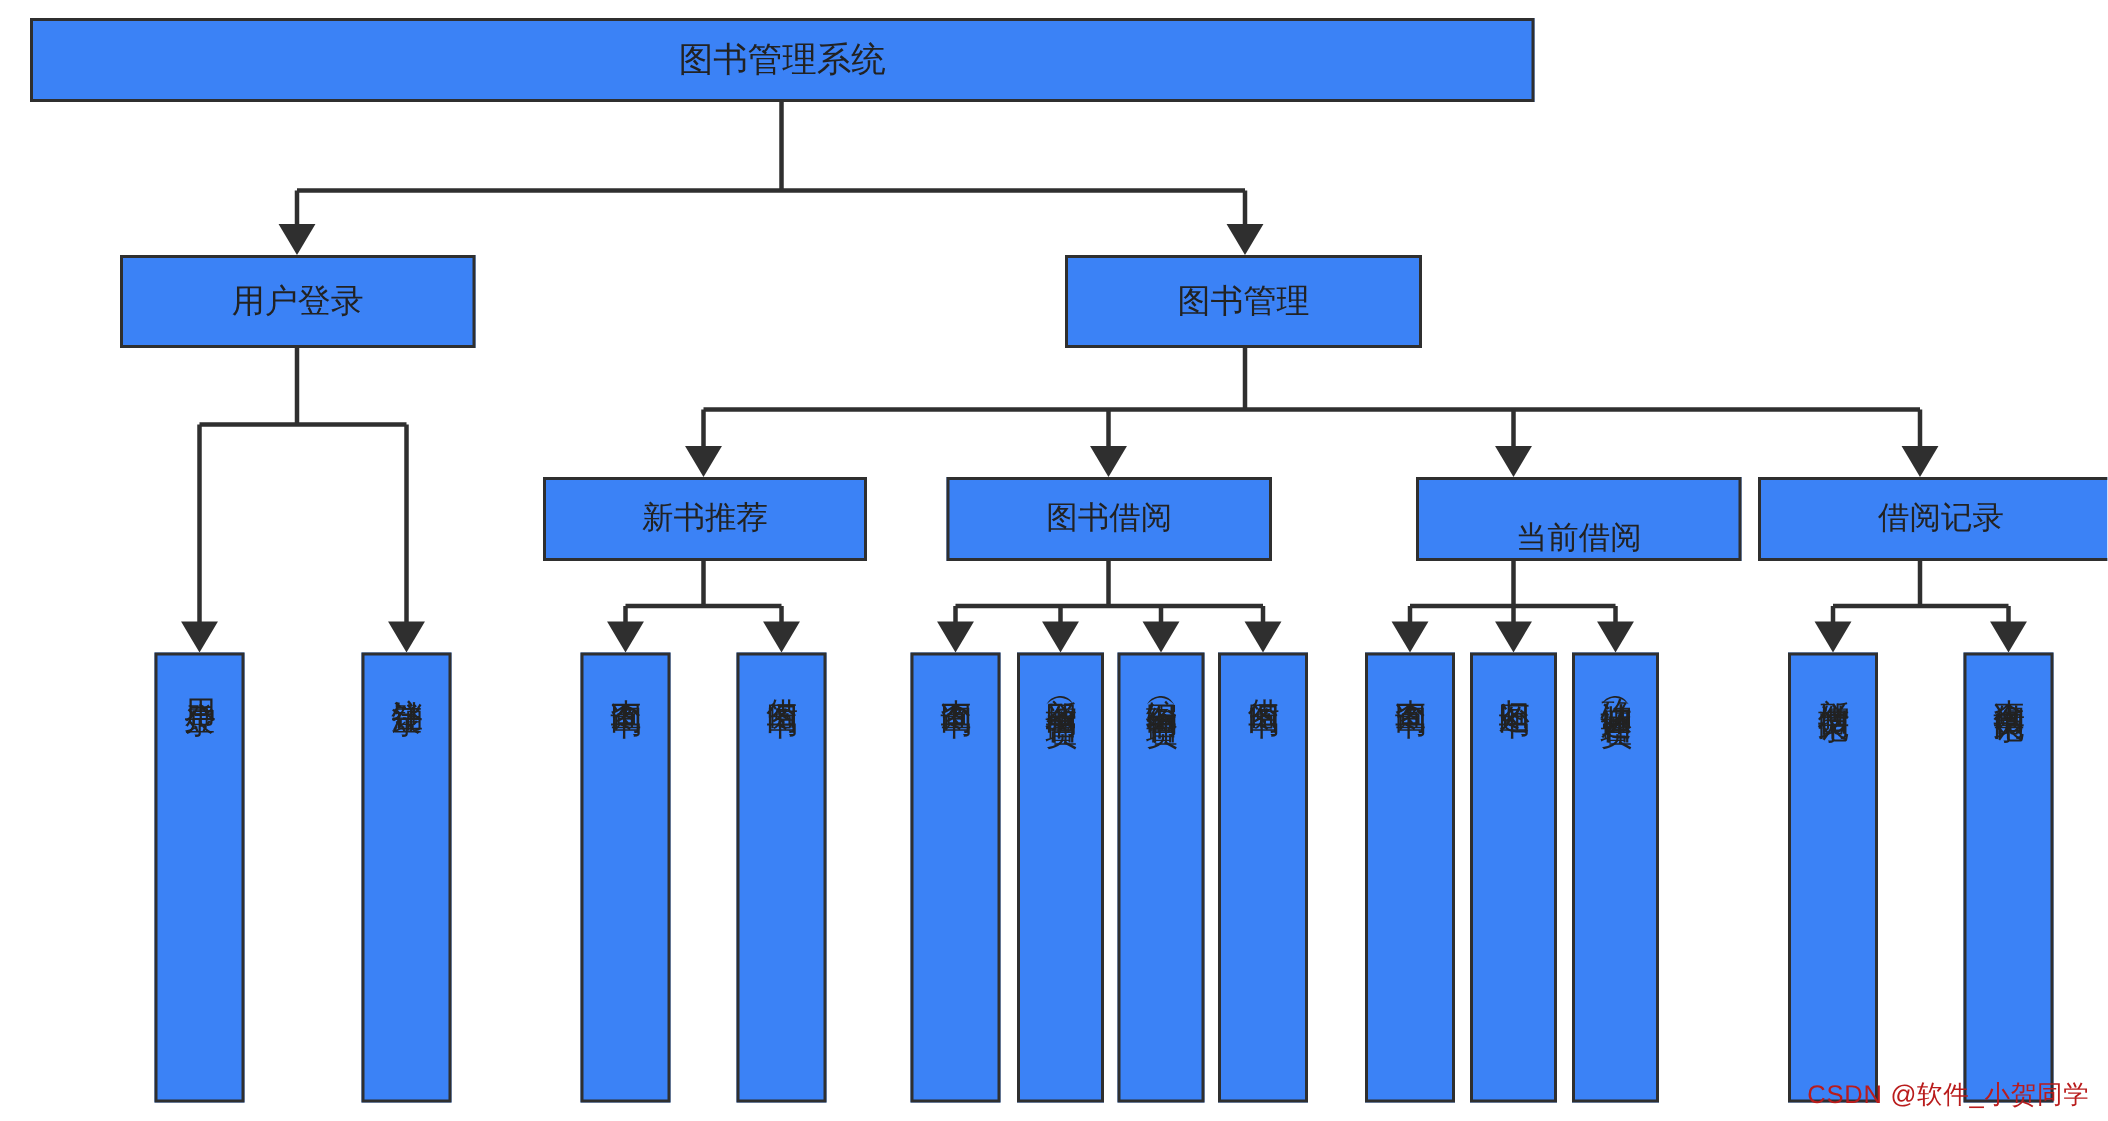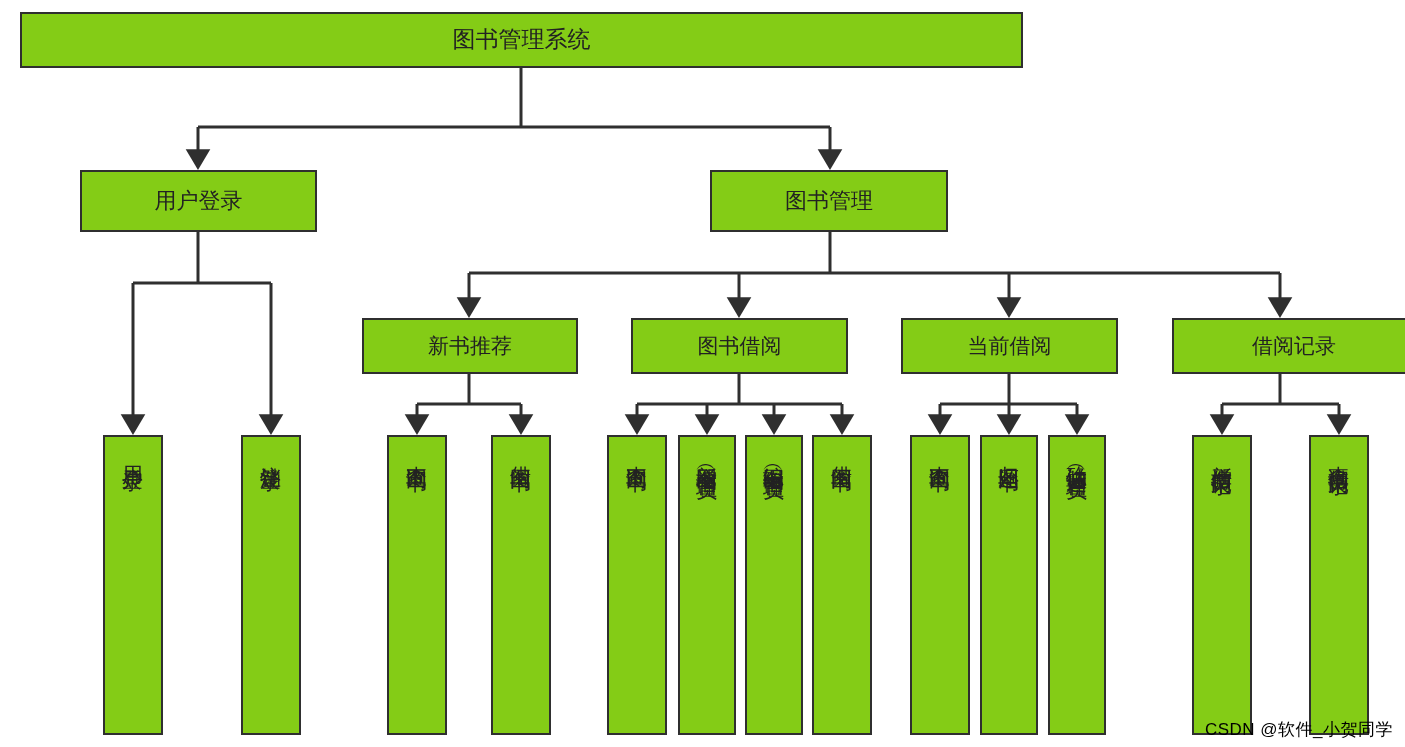--- a/index.html
+++ b/index.html
@@ -22,21 +22,21 @@
     position: absolute;
     left: 0;
     top: 0;
     width: 1405px;
     height: 747px;
     pointer-events: none;
   }
   .node {
     position: absolute;
     box-sizing: border-box;
-    background: #84cc16;
+    background: #3b82f6;
     border: 2px solid #2f2f2f;
     display: flex;
     align-items: center;
     justify-content: center;
     color: #1a1a1a;
     z-index: 2;
   }
   .node-label {
     display: block;
     text-align: center;
@@ -66,21 +66,21 @@
   
   .node.level3 {
     top: 318px;
     height: 56px;
   }
   .node.level3 .node-label {
     font-size: 21px;
   }
   #node-new-book-rec   { left: 362px;  width: 216px; }
   #node-book-borrow    { left: 631px;  width: 217px; }
-  #node-current-borrow { left: 901px;  width: 217px; }
+  #node-current-borrow { left: 944px;  width: 217px; align-items: flex-end; }
   #node-borrow-record  { left: 1172px; width: 244px; }
   
   .node.leaf {
     top: 435px;
     height: 300px;
     align-items: flex-start;
     justify-content: center;
     padding-top: 12px;
   }
   .node.leaf .node-label {
@@ -89,21 +89,21 @@
     text-orientation: upright;
     letter-spacing: 2px;
     line-height: 1;
     max-height: 276px;
   }
   .watermark {
     position: absolute;
     right: 12px;
     bottom: 6px;
     font-size: 17px;
-    color: #000000;
+    color: #b91c1c;
     z-index: 5;
     white-space: nowrap;
     letter-spacing: 0.5px;
     text-align: center;
   }
 </style>
 </head>
 <body>
 
 <div id="diagram-canvas">

